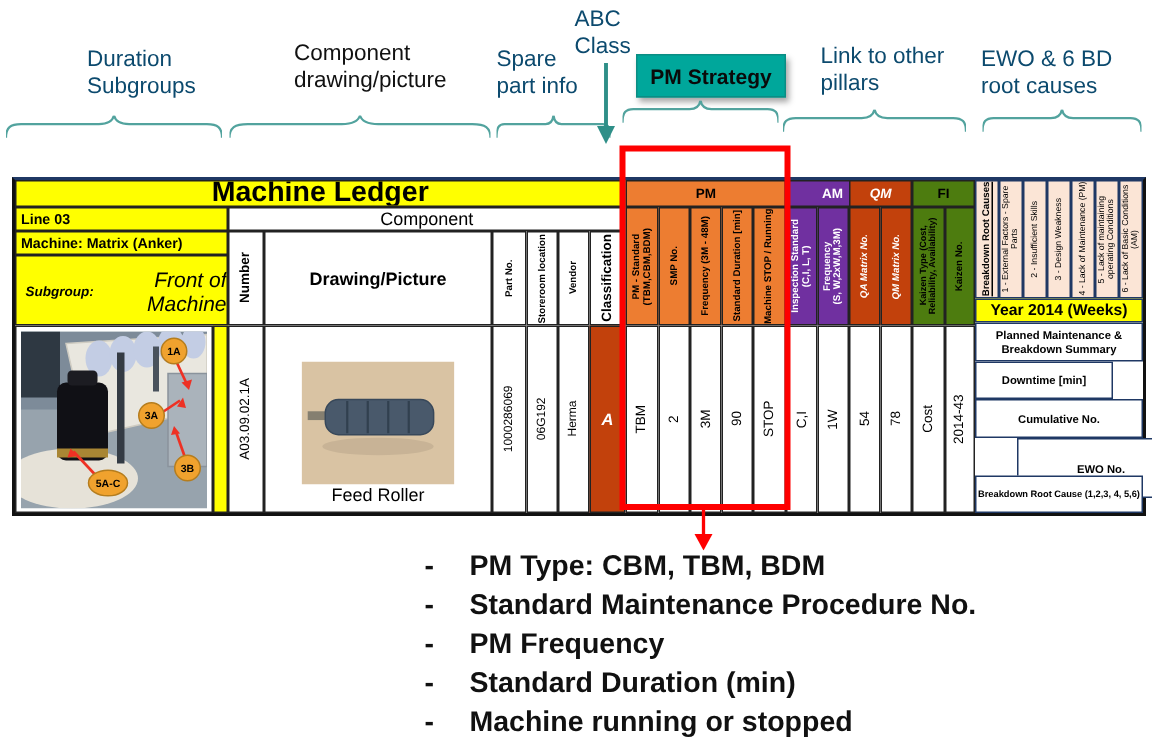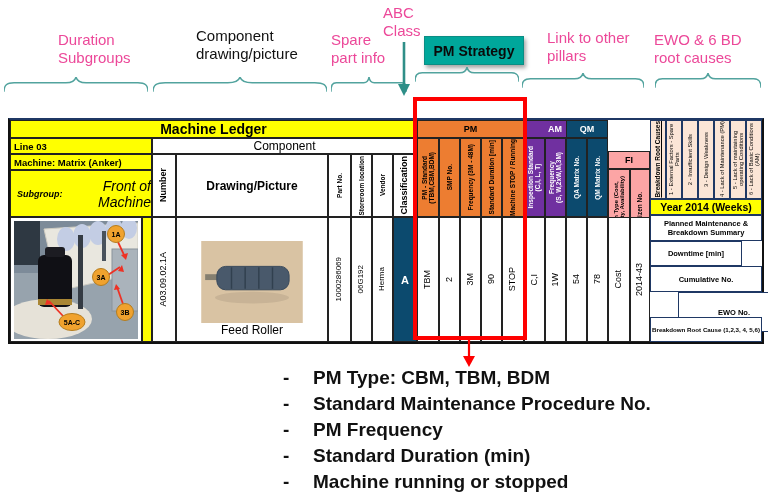--- a/index.html
+++ b/index.html
@@ -1,29 +1,29 @@
 <!DOCTYPE html>
 <html><head>
 <meta charset="utf-8">
 <style>
   html,body{margin:0;padding:0;background:#fff;}
   #canvas{position:relative;width:768px;height:503px;background:#fff;
           font-family:"Liberation Sans",sans-serif;overflow:hidden;color:#000;}
-  .lbl{position:absolute;color:#ec4899;font-size:15px;line-height:1.22;white-space:pre-line;}
+  .lbl{position:absolute;color:#0c4a6e;font-size:15px;line-height:1.22;white-space:pre-line;}
   .cell{position:absolute;box-sizing:border-box;border:1px solid #222;display:flex;
         align-items:center;justify-content:center;overflow:hidden;background:#fff;
         text-align:center;color:#000;}
   .vt{writing-mode:vertical-rl;transform:rotate(180deg);max-height:100%;
       line-height:1.08;white-space:pre-line;text-align:center;}
   .nw{white-space:nowrap;}
   .yellow{background:#FFFF00;}
   .orange{background:#ED7D31;}
   .purple{background:#7030A0;color:#fff;}
-  .redbg{background:#0c4a6e;color:#fff;}
-  .graybg{background:#fca5a5;margin-top:31px;}
+  .redbg{background:#c2410c;color:#fff;font-style:italic;}
+  .graybg{background:#4d7c0f;}
   .cream{background:#FBE5D6;}
   .navyb{border-color:#1f3864;}
   .bold{font-weight:bold;}
   svg{display:block;}
   #table{position:absolute;left:8px;top:118px;width:752px;height:222px;
          border:2px solid #111;border-top:2px solid #1f3864;box-sizing:content-box;}
   .brace{position:absolute;height:16px;}
   .bullet-row{display:flex;font-weight:bold;font-size:19px;line-height:26px;color:#111;}
   .bullet-dash{width:30px;flex:0 0 30px;}
 </style>
@@ -65,21 +65,21 @@
       <path d="M0,13 C0,7 2,5 7,5 L43,5 Q49,5 50,0 Q51,5 57,5 L93,5 C98,5 100,7 100,13" fill="none" stroke="#52A39E" stroke-width="1.5" vector-effect="non-scaling-stroke"></path>
     </svg>
 
   <svg style="position:absolute;left:397px;top:42px;width:14px;height:54px;" viewBox="0 0 14 54">
     <line x1="7" y1="0" x2="7" y2="42" stroke="#2f8f88" stroke-width="2.6"></line>
     <polygon points="1,42 13,42 7,54" fill="#2f8f88"></polygon>
   </svg>
 
   <div id="table">
 
-    <div class="cell yellow bold" style="left:0;top:0;width:407px;height:18px;font-size:14px;">Machine Ledger</div>
+    <div class="cell yellow bold" style="left:0;top:0;width:407px;height:18px;font-size:19px;">Machine Ledger</div>
     <div class="cell orange bold" style="left:407px;top:0;width:107px;height:18px;font-size:9px;">PM</div>
     <div class="cell purple bold" style="left:514px;top:0;width:62px;height:18px;font-size:9px;">AM</div>
     <div class="cell redbg bold" style="left:556px;top:0;width:42px;height:18px;font-size:9px;">QM</div>
     <div class="cell graybg bold" style="left:598px;top:0;width:42px;height:18px;font-size:9px;">FI</div>
 
     <div class="cell yellow bold" style="left:0;top:18px;width:142px;height:16px;font-size:9.5px;justify-content:flex-start;padding-left:3px;">Line 03</div>
     <div class="cell" style="left:142px;top:18px;width:265px;height:16px;font-size:12px;">Component</div>
 
     <div class="cell yellow bold" style="left:0;top:34px;width:142px;height:16px;font-size:9.5px;justify-content:flex-start;padding-left:3px;">Machine: Matrix (Anker)</div>
     <div class="cell yellow" style="left:0;top:50px;width:142px;height:47px;justify-content:flex-start;padding-left:6px;font-style:italic;">

